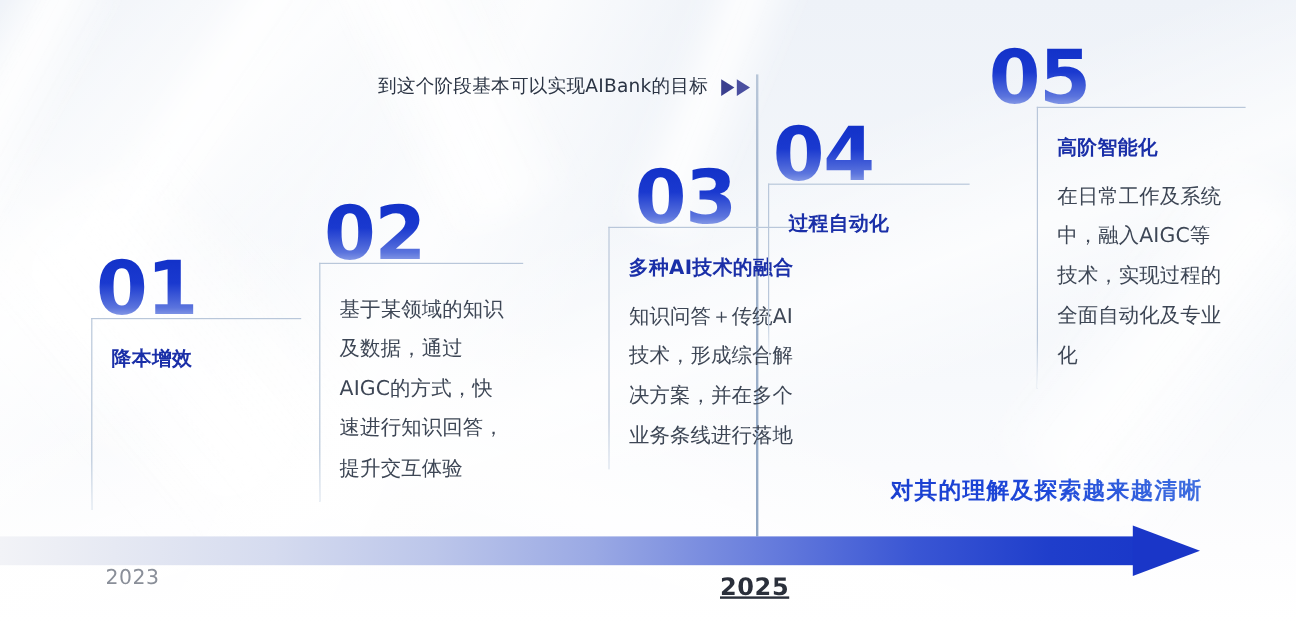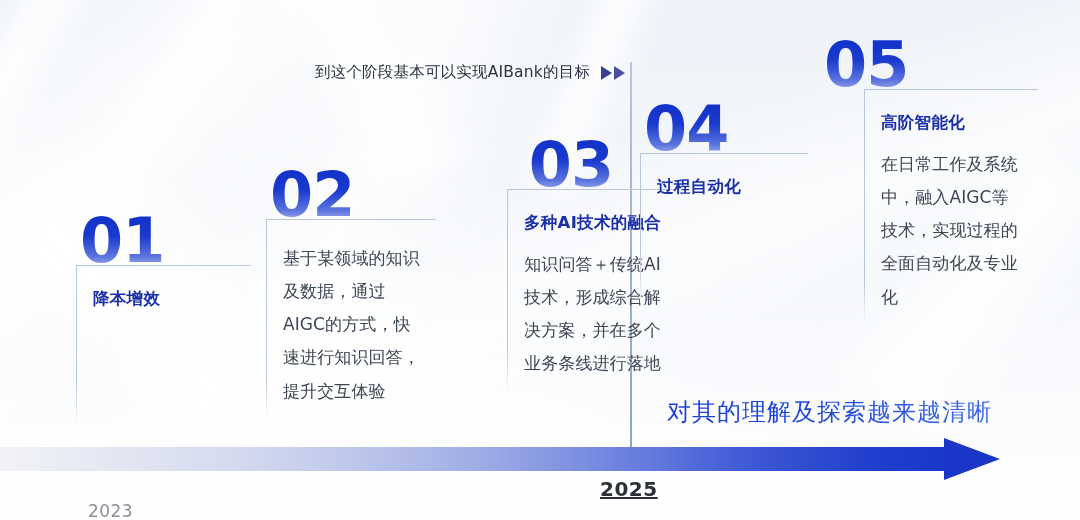--- a/index.html
+++ b/index.html
@@ -141,25 +141,25 @@
   #col-3 { left: 463px; top: 136px; text-align: center; }
   #col-3 .card { width: 168px; min-height: 140px; margin-left: 44px; }
   #col-4 { left: 640px; top: 100px; }
   #col-4 .card { width: 168px; min-height: 150px; }
   #col-5 { left: 820px; top: 36px;  }
   #col-5 .card { width: 174px; min-height: 150px; margin-left: 44px; }
 
   
   #headline {
     position: absolute;
-    right: 88px;
+    right: 78px;
     top: 396px;
     font-family: "DejaVu Sans", "Liberation Sans", sans-serif;
-    font-weight: 400;
-    font-size: 24px;
+    font-weight: 700;
+    font-size: 19px;
     letter-spacing: 1px;
     white-space: nowrap;
     background: linear-gradient(90deg, #1a3fd0 0%, #1c46d8 45%, #3f6fe0 100%);
     -webkit-background-clip: text;
     background-clip: text;
     color: transparent;
     -webkit-text-fill-color: transparent;
   }
 
   
@@ -197,21 +197,21 @@
     border-bottom: 21px solid transparent;
   }
 
   
   .year {
     position: absolute;
     font-family: "DejaVu Sans", "Liberation Sans", sans-serif;
   }
   #year-2023 {
     left: 88px;
-    top: 501px;
+    top: 472px;
     font-size: 17px;
     color: #8a8f99;
     letter-spacing: 0.4px;
   }
   #year-2025 {
     left: 600px;
     top: 477px;
     font-size: 20px;
     font-weight: 700;
     color: #2a2f3a;

